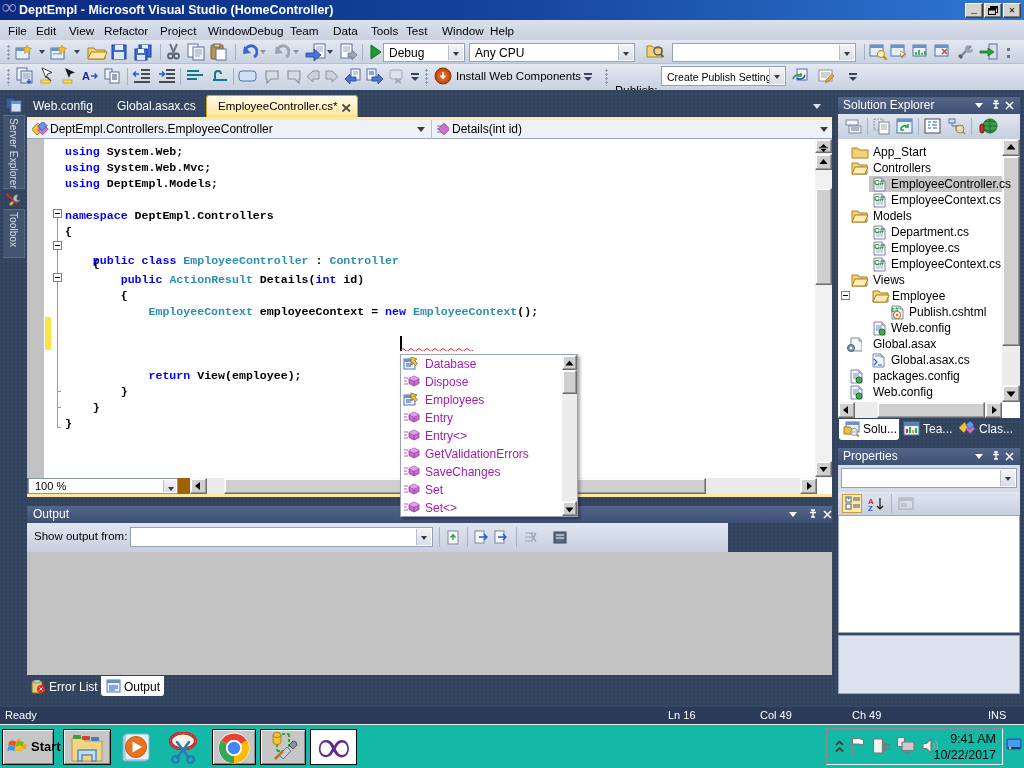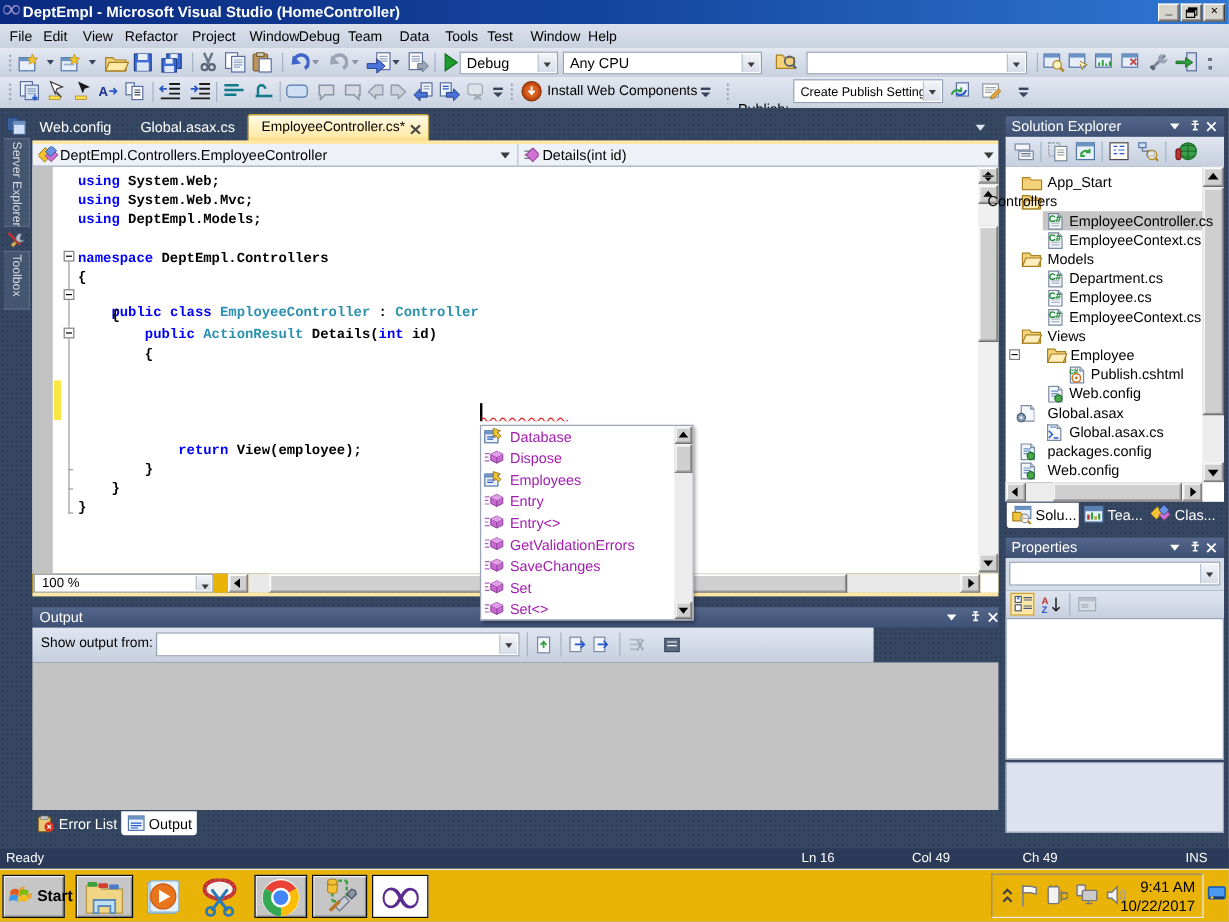--- a/index.html
+++ b/index.html
@@ -30,33 +30,33 @@
 .doctab{position:absolute;top:96px;height:21px;font-size:12px;color:#fff;padding-top:3px;}
 #activetab{position:absolute;left:206px;top:95px;width:152px;height:23px;
  background:linear-gradient(#fffbe8,#ffeaa8 80%,#f6d873);border-radius:3px 3px 0 0;
  border:1px solid #c9a227;border-bottom:none;color:#000;font-size:11.5px;padding:4px 0 0 11px;}
 #goldline{position:absolute;left:27px;top:117px;width:805px;height:3px;background:#ffe8a5;}
 #navbar{position:absolute;left:27px;top:120px;width:805px;height:19px;background:#eef1f7;border-bottom:1px solid #9aa5b8;}
 #editor{position:absolute;left:27px;top:139px;width:805px;height:339px;background:#fff;overflow:hidden;}
 #edmargin{position:absolute;left:0px;top:0px;width:17px;height:339px;background:#c2c2c2;}
 .codeline{position:absolute;left:38px;white-space:pre;font-family:"Liberation Mono",monospace;font-size:11.6px;font-weight:bold;line-height:16px;height:16px;color:#000;}
 .k{color:#0000ff;}.t{color:#2b91af;}.c{color:#008000;}
-#hsbrow{position:absolute;left:27px;top:478px;width:805px;height:16px;background:#eab308;}
+#hsbrow{position:absolute;left:27px;top:478px;width:805px;height:16px;background:#a16207;}
 #goldline2{position:absolute;left:27px;top:494px;width:805px;height:3px;background:#ffe8a5;}
 .sb3d{background:#cfcfcf;border:1px solid #f5f5f5;border-right-color:#6d6d6d;border-bottom-color:#6d6d6d;box-shadow:inset -1px -1px 0 #9a9a9a,inset 1px 1px 0 #ffffff;}
 .panel-title{position:absolute;background:linear-gradient(#54668a,#3d4f72);color:#fff;font-size:12px;}
 .ptool{position:absolute;background:linear-gradient(#e0e6f0,#c6cfdf);}
 .tree-row{position:absolute;font-size:12px;color:#000;height:16px;line-height:16px;}
 .fold{position:absolute;width:18px;height:14px;}
 .csf{position:absolute;width:15px;height:15px;}
 .isrow{position:absolute;left:401px;width:160px;height:18px;font-size:12px;color:#a21caf;line-height:18px;}
 .isrow span{position:absolute;left:24px;}
 .isrow svg{position:absolute;left:2px;top:1px;}
 #statusbar{position:absolute;left:0;top:707px;width:1024px;height:17px;background:#2b3a58;color:#fff;font-size:11px;}
-#taskbar{position:absolute;left:0;top:724px;width:1024px;height:44px;background:#eab308;border-top:1px solid #e8e8e8;}
+#taskbar{position:absolute;left:0;top:724px;width:1024px;height:44px;background:#14b8a6;border-top:1px solid #e8e8e8;}
 .tkbtn{position:absolute;top:4px;height:36px;background:#c6c6c6;border:1px solid #0a0a0a;box-shadow:inset 1px 1px 0 #f2f2f2,inset -1px -1px 0 #8a8a8a;}
 .vtab{position:absolute;left:3px;width:22px;background:#44566f;border:1px solid #5a6c88;border-left:none;color:#d8dce4;font-size:11px;}
 .vtab span{position:absolute;left:5px;writing-mode:vertical-rl;font-size:10.2px;white-space:nowrap;}
 </style>
 </head>
 <body>
 <div id="titlebar">
  <div class="abs" style="left:1px;top:-3px;width:17px;height:20px;overflow:hidden;color:#9a90cc;font-size:21px;font-weight:bold;line-height:20px;text-align:center;font-family:'Liberation Serif',serif">∞</div>
  <div class="txt">DeptEmpl - Microsoft Visual Studio (HomeController)</div>
  <div class="wbtn" style="left:965px;">_</div>
@@ -361,20 +361,21 @@
  <div class="abs" style="left:18px;top:178px;width:6px;height:33px;background:#fae643"></div>
  <div class="codeline" style="top:5px"><span class="k">using</span> System.Web;</div>
  <div class="codeline" style="top:21px"><span class="k">using</span> System.Web.Mvc;</div>
  <div class="codeline" style="top:37px"><span class="k">using</span> DeptEmpl.Models;</div>
  <div class="codeline" style="top:69px"><span class="k">namespace</span> DeptEmpl.Controllers</div>
  <div class="codeline" style="top:85px">{</div>
  <div class="codeline" style="top:114px">    <span class="k">public</span> <span class="k">class</span> <span class="t">EmployeeController</span> : <span class="t">Controller</span></div>
  <div class="codeline" style="top:117px">    {</div>
  <div class="codeline" style="top:133px">        <span class="k">public</span> <span class="t">ActionResult</span> Details(<span class="k">int</span> id)</div>
  <div class="codeline" style="top:149px">        {</div>
+ <div class="codeline" style="top:165px">            <span class="t">EmployeeContext</span> employeeContext = <span class="k">new</span> <span class="t">EmployeeContext</span>();</div>
  <div class="codeline" style="top:229px">            <span class="k">return</span> View(employee);</div>
  <div class="codeline" style="top:245px">        }</div>
  <div class="codeline" style="top:261px">    }</div>
  <div class="codeline" style="top:277px">}</div>
 
  <div class="abs" style="left:30px;top:79px;width:1px;height:210px;background:#9a9a9a"></div>
  <div class="abs" style="left:30px;top:252px;width:4px;height:1px;background:#9a9a9a"></div>
  <div class="abs" style="left:30px;top:268px;width:4px;height:1px;background:#9a9a9a"></div>
  <div class="abs" style="left:30px;top:288px;width:4px;height:1px;background:#9a9a9a"></div>
  <div class="abs" style="left:26px;top:70px;width:9px;height:9px;background:#fff;border:1px solid #808080;">
@@ -592,21 +593,21 @@
  <svg class="csf" style="left:871px;top:353px">
       <use href="#asaxcs"></use>
     </svg>
  <svg class="csf" style="left:849px;top:369px">
       <use href="#cfgfile"></use>
     </svg>
  <svg class="csf" style="left:849px;top:385px">
       <use href="#cfgfile"></use>
     </svg>
  <div class="tree-row" style="left:873px;top:144px">App_Start</div>
- <div class="tree-row" style="left:823px;top:160px">Controllers</div>
+ <div class="tree-row" style="left:873px;top:160px">Controllers</div>
  <div class="tree-row" style="left:891px;top:176px">EmployeeController.cs</div>
  <div class="tree-row" style="left:891px;top:192px">EmployeeContext.cs</div>
  <div class="tree-row" style="left:873px;top:208px">Models</div>
  <div class="tree-row" style="left:891px;top:224px">Department.cs</div>
  <div class="tree-row" style="left:891px;top:240px">Employee.cs</div>
  <div class="tree-row" style="left:891px;top:256px">EmployeeContext.cs</div>
  <div class="tree-row" style="left:873px;top:272px">Views</div>
  <div class="tree-row" style="left:892px;top:288px">Employee</div>
  <div class="tree-row" style="left:909px;top:304px">Publish.cshtml</div>
  <div class="tree-row" style="left:891px;top:320px">Web.config</div>

